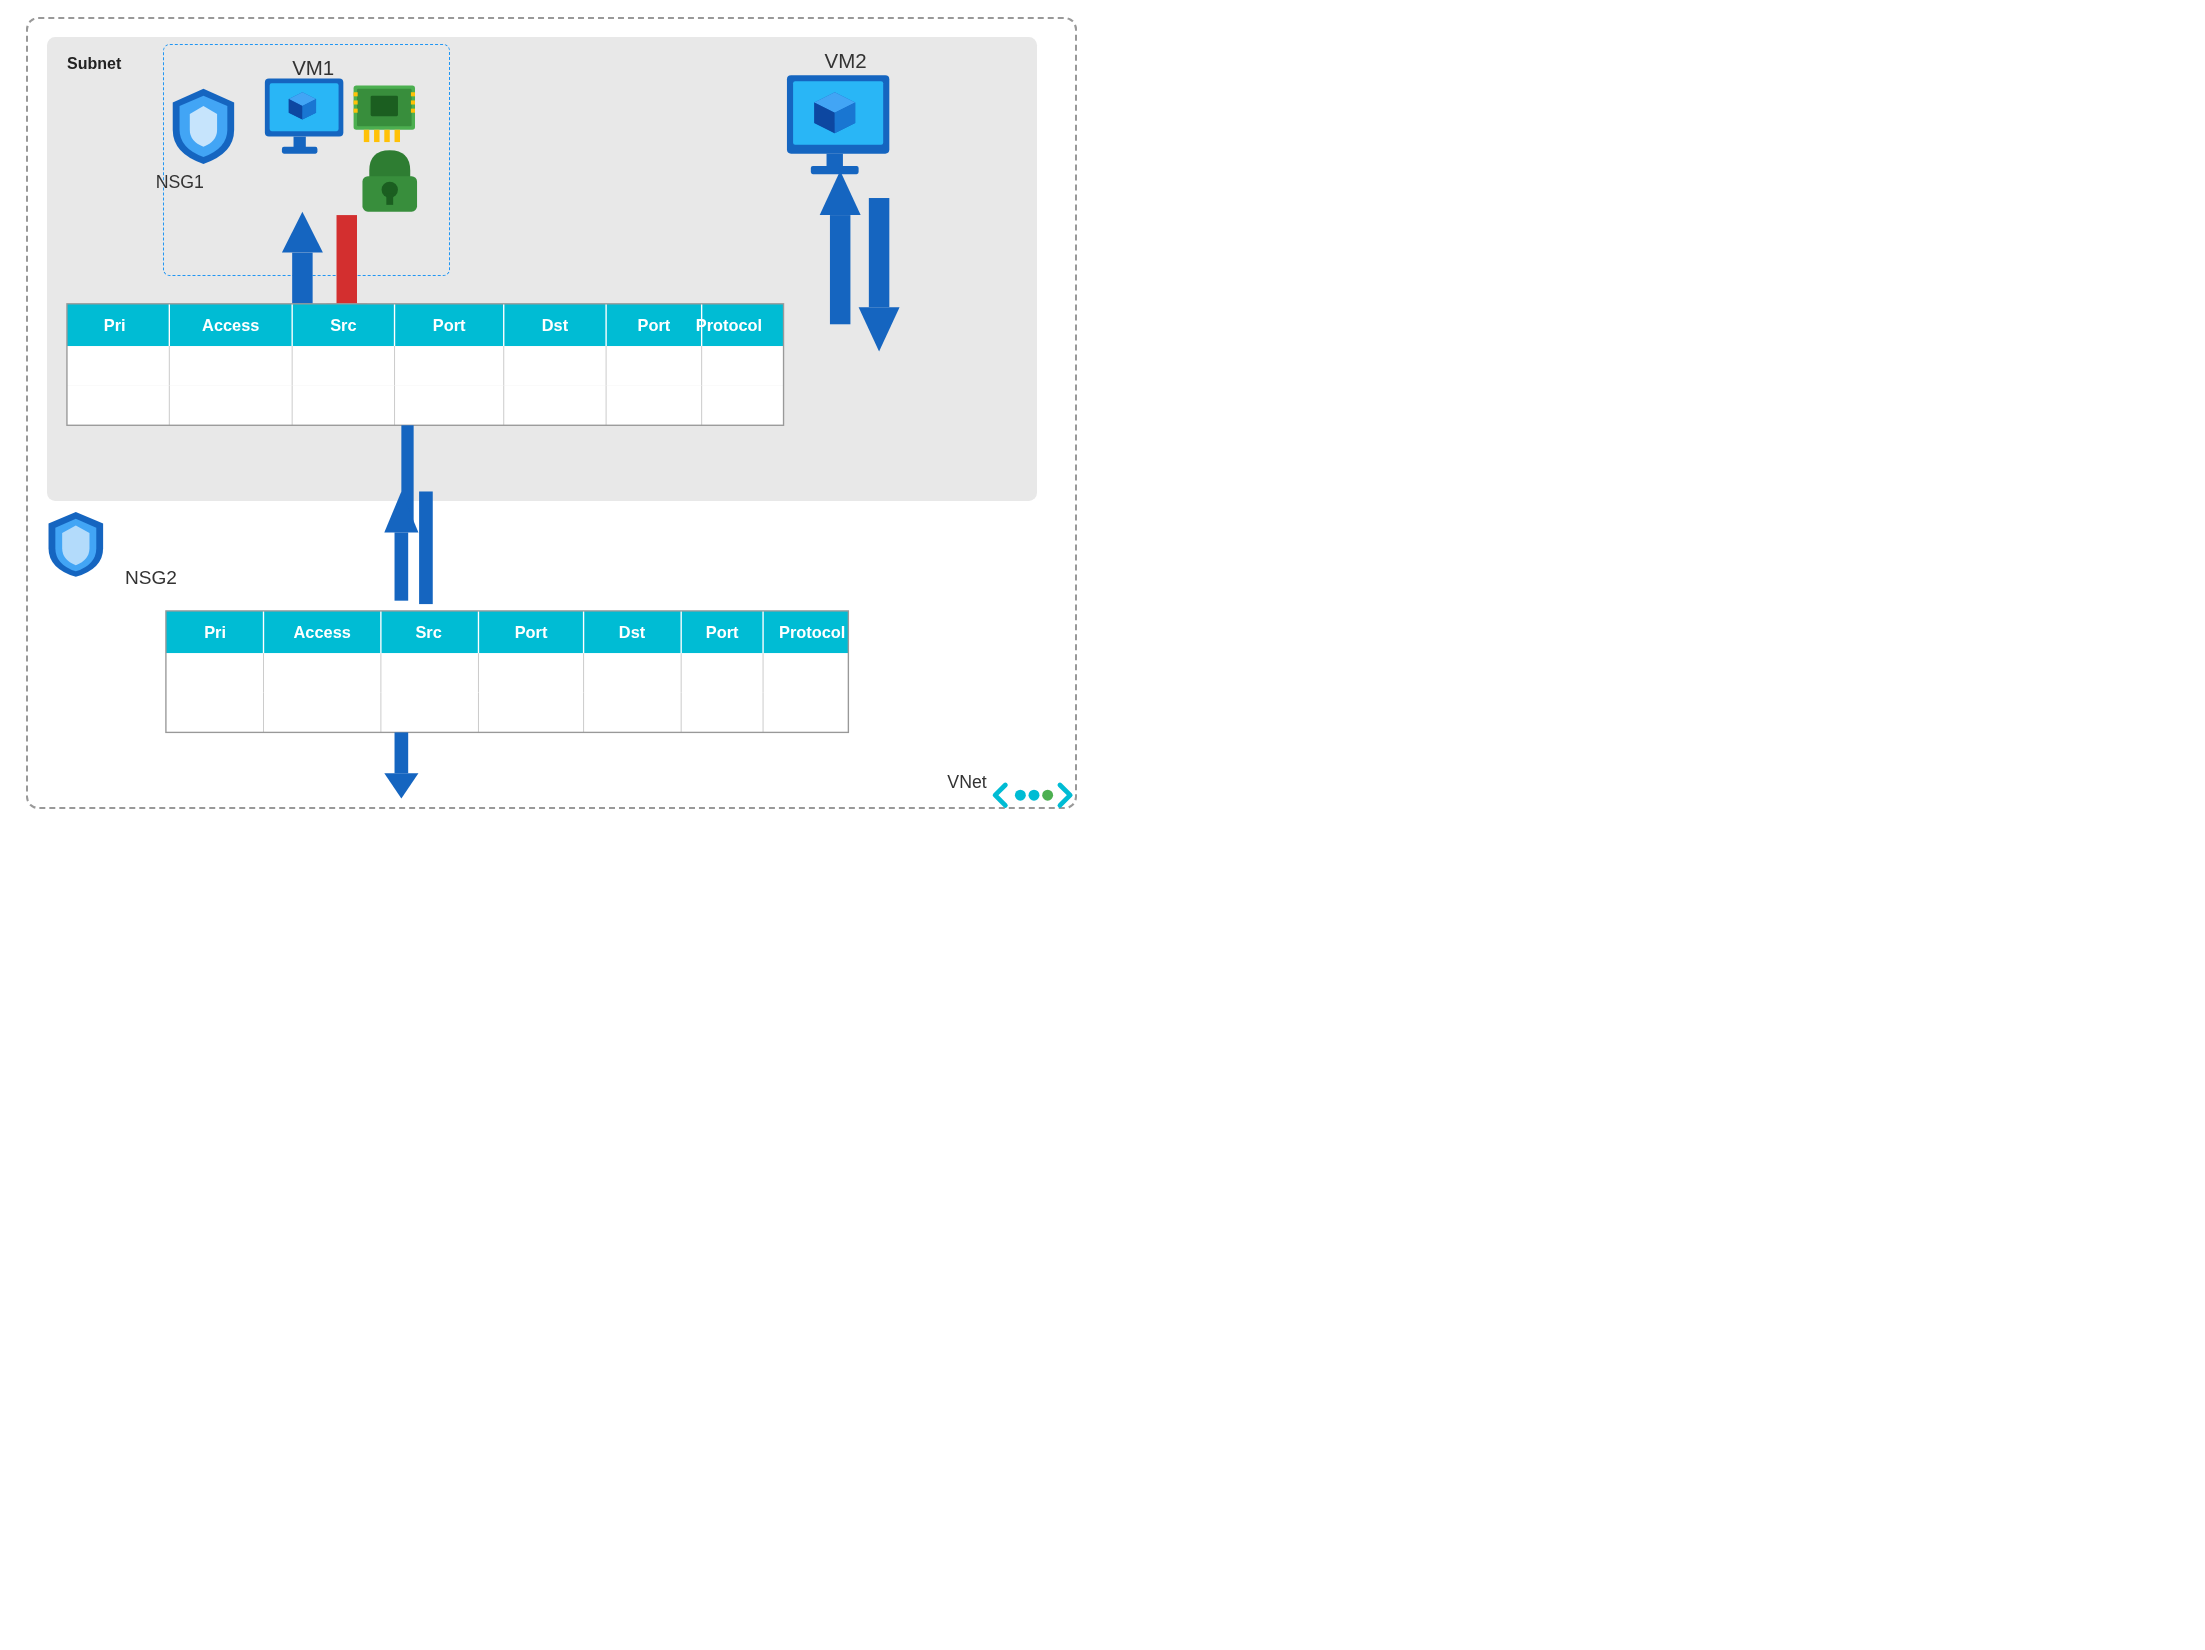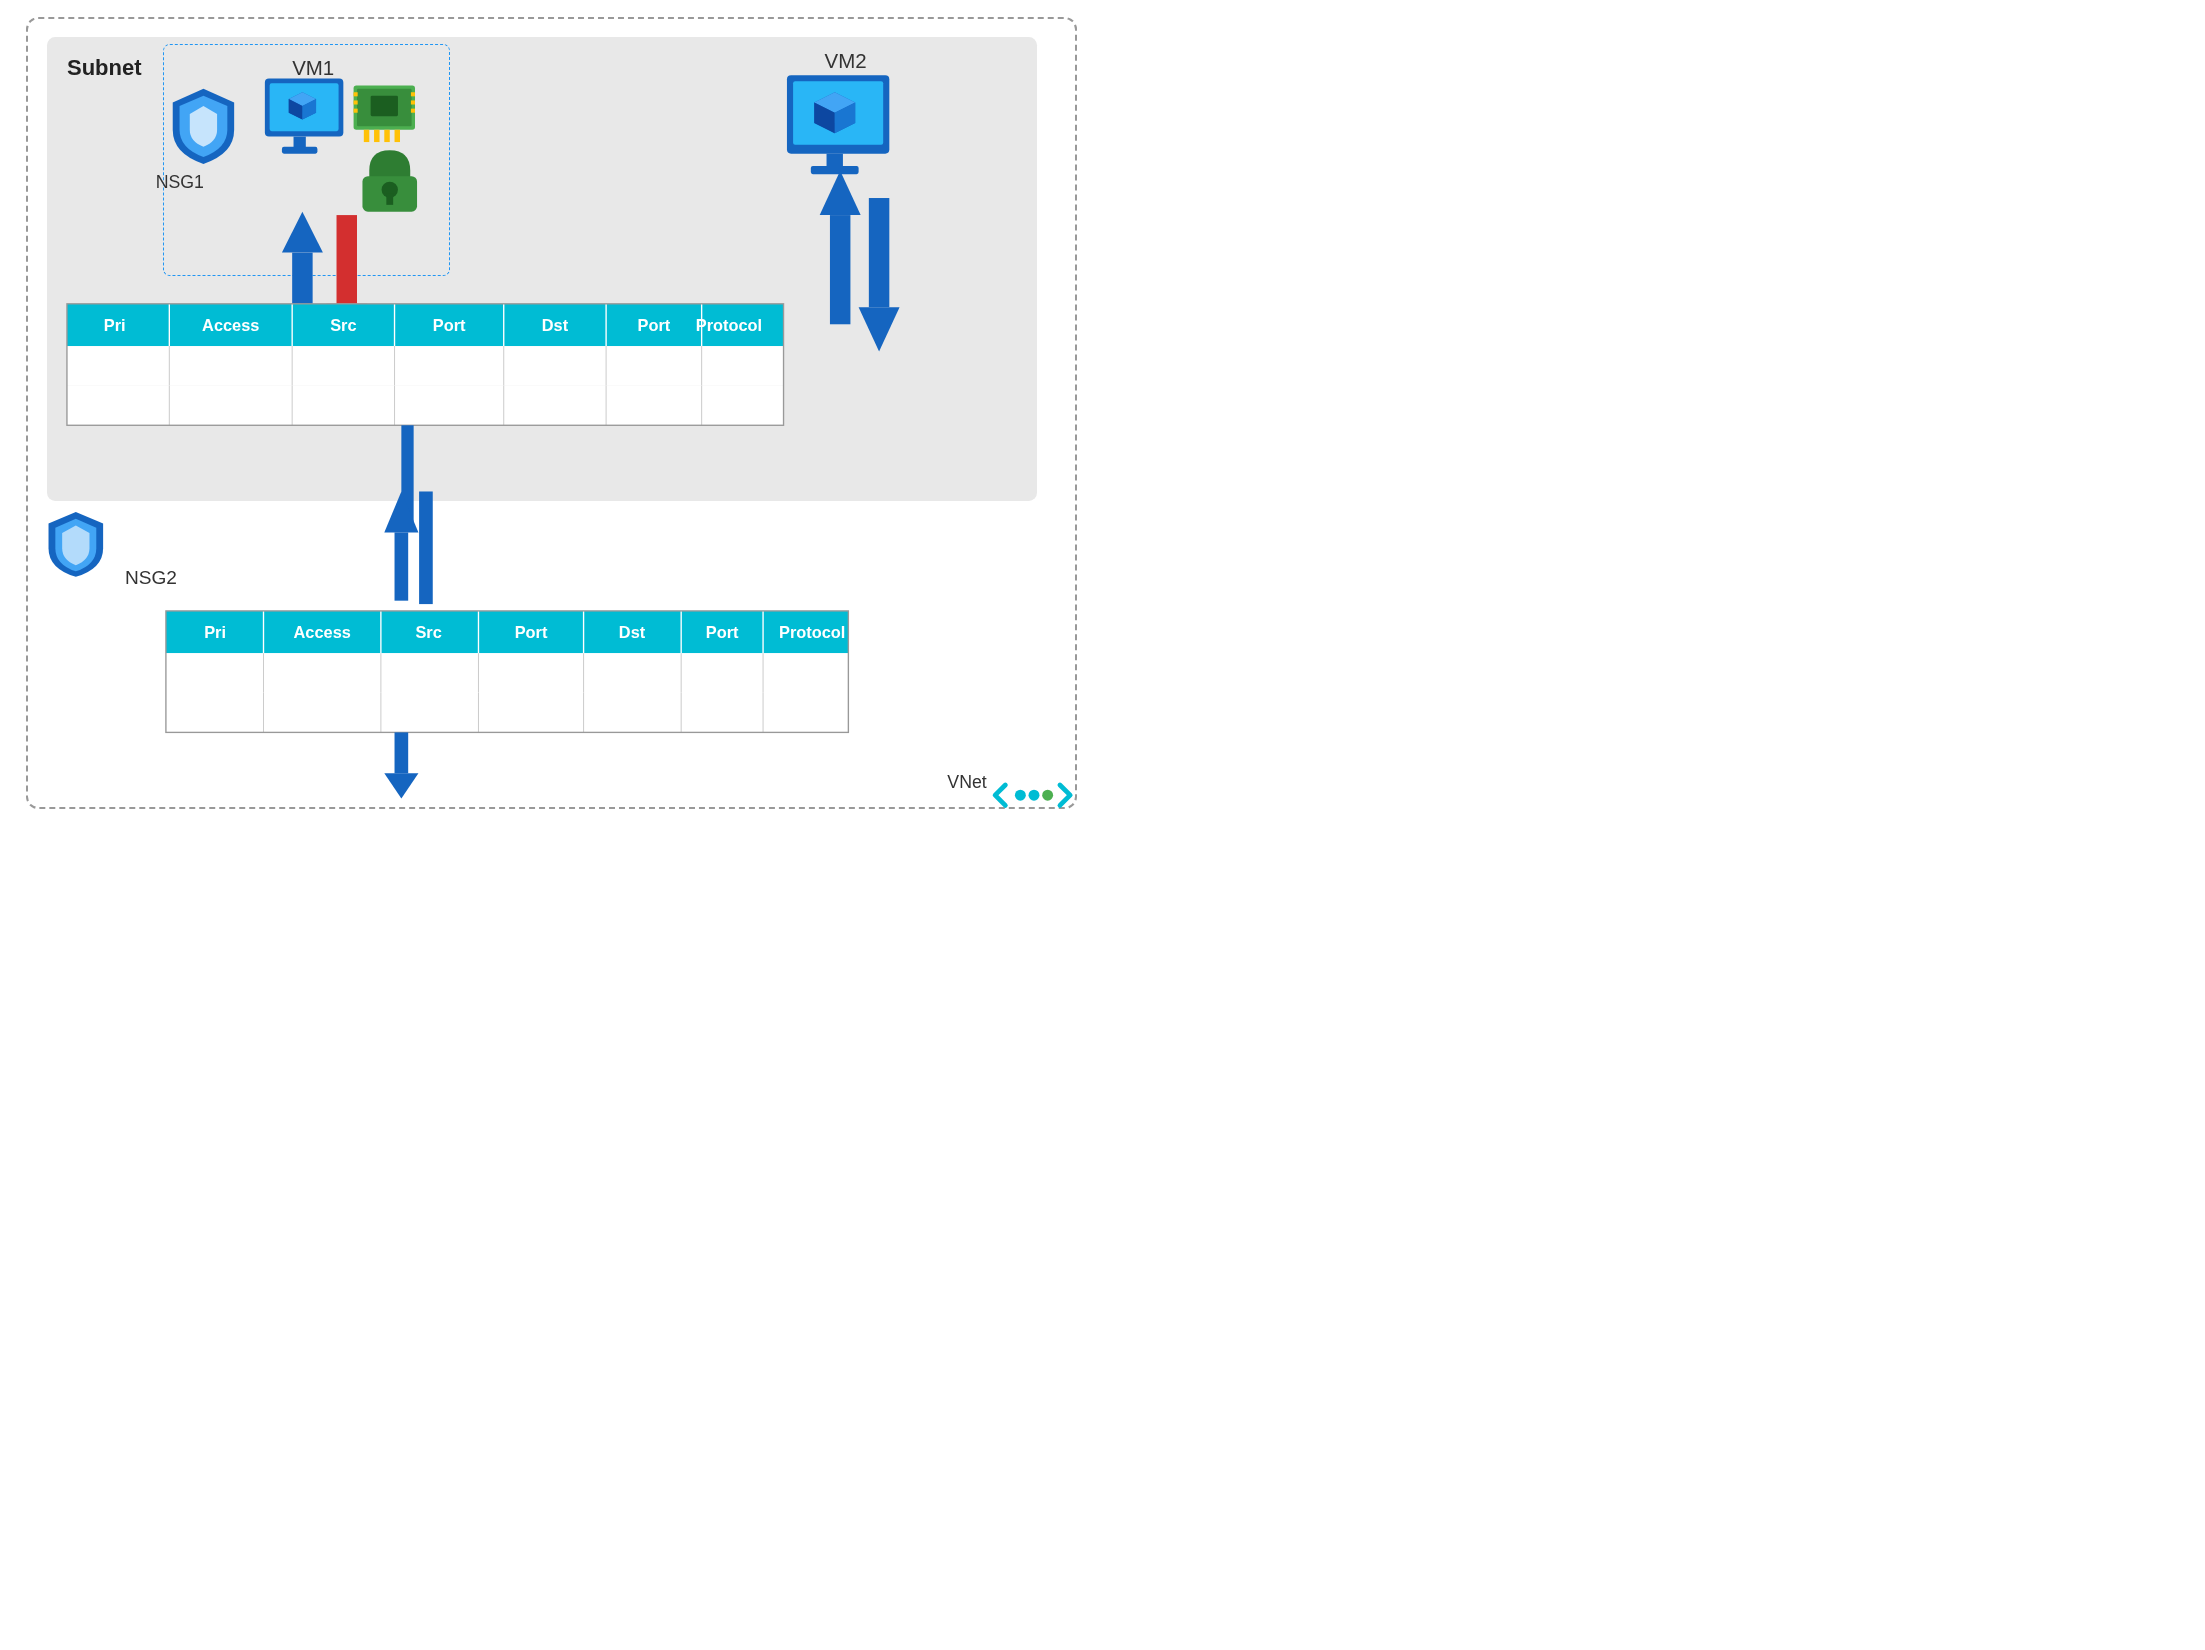--- a/index.html
+++ b/index.html
@@ -40,21 +40,21 @@
       width: 990px;
       height: 464px;
       background: #e8e8e8;
       border-radius: 8.2px;
     }
 
     .subnet-label {
       position: absolute;
       top: 38px;
       left: 41px;
-      font-size: 22px;
+      font-size: 16px;
       font-weight: 700;
       color: #222;
     }
 
     
     .vm1-box {
       position: absolute;
       top: 27px;
       left: 137px;
       width: 287px;

